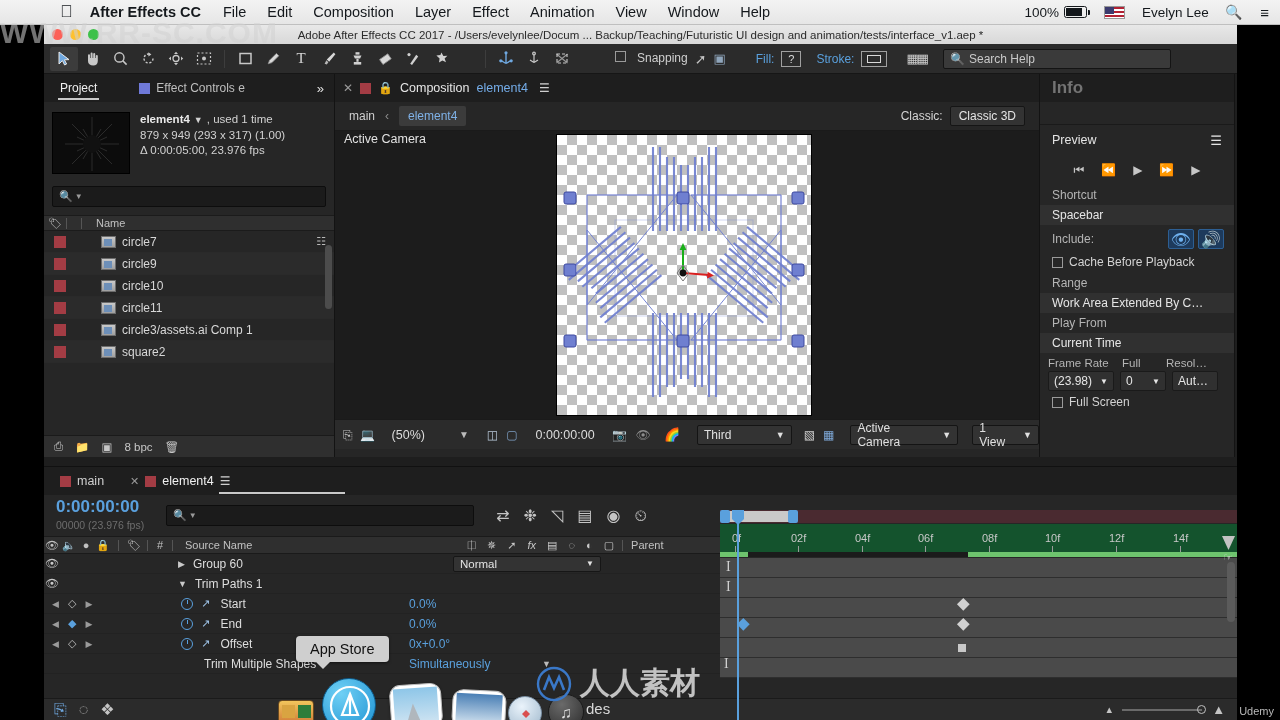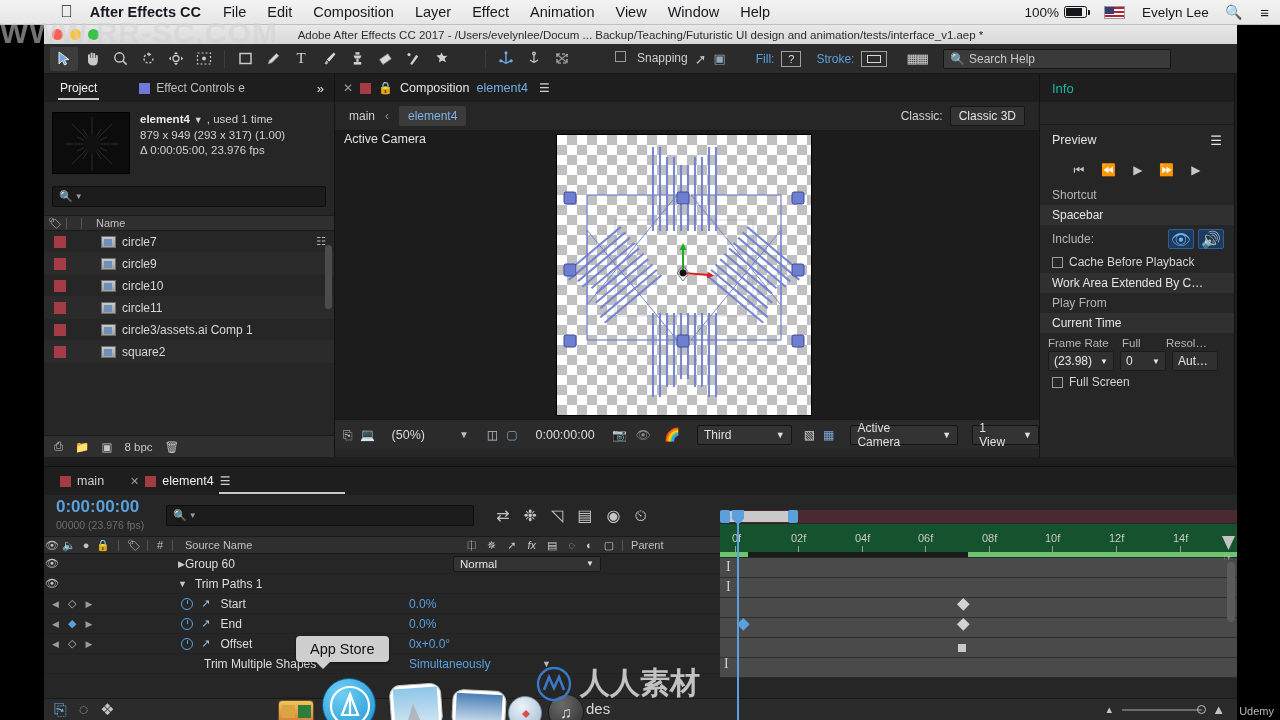--- a/index.html
+++ b/index.html
@@ -106,21 +106,21 @@
       linear-gradient(45deg,#c0c0c0 25%,transparent 25%,transparent 75%,#c0c0c0 75%),
       linear-gradient(45deg,#c0c0c0 25%,transparent 25%,transparent 75%,#c0c0c0 75%);
     background-color:#fff; background-size:20px 20px; background-position:0 0,10px 10px;
     border:1px solid #000;}
   .comp-foot{height:30px;background:#2b2b2b;border-top:1px solid #1a1a1a;display:flex;align-items:center;gap:8px;padding-left:8px;font-size:12px;color:#d6d6d6;}
   .sel-box{background:#333;border:1px solid #141414;border-radius:2px;height:20px;display:flex;align-items:center;padding:0 6px;gap:10px;color:#e0e0e0;font-size:12px;}
   .tc-box{color:#dcdcdc;font-size:12.5px;padding:0 4px;}
 
   
   #right-panel{width:195px;background:#262626;}
-  .rp-tab{height:28px;background:#1e1e1e;display:flex;align-items:center;color:#14b8a6;font-size:13px;padding-left:12px;}
+  .rp-tab{height:28px;background:#1e1e1e;display:flex;align-items:center;color:#737373;font-size:17px;padding-left:12px;font-weight:bold;}
   .rp-sec{border-top:1px solid #1a1a1a;}
   .rp-hdr{height:30px;display:flex;align-items:center;justify-content:space-between;padding:0 12px;color:#e4e4e4;font-size:12.5px;}
   .transport{display:flex;align-items:center;justify-content:center;gap:17px;height:30px;color:#c6c6c6;font-size:12px;}
   .rp-lbl{color:#b5b5b5;font-size:12px;padding:3px 12px;}
   .rp-val{background:#303030;color:#e6e6e6;font-size:12px;padding:3px 12px;}
   .rp-chk{display:flex;align-items:center;gap:6px;padding:4px 12px;color:#d3d3d3;font-size:12px;}
   .incl-btn{width:26px;height:20px;background:#1d3a5c;border:1px solid #2d5f93;border-radius:2px;display:flex;align-items:center;justify-content:center;color:#6fb2f0;}
   .rp-3col{display:flex;padding:0 8px;gap:6px;color:#b5b5b5;font-size:11.5px;}
   .rp-3row{display:flex;padding:2px 8px;gap:6px;}
   .mini-sel{background:#303030;border:1px solid #1a1a1a;border-radius:2px;height:20px;display:flex;align-items:center;padding:0 5px;gap:2px;color:#e6e6e6;font-size:12px;}
@@ -578,20 +578,21 @@
             <span style="color:#b5b5b5;font-size:12px;">Include:</span>
             <span style="display:flex;gap:4px;">
               <span class="incl-btn">👁</span>
               <span class="incl-btn">🔊</span>
             </span>
           </div>
           <div class="rp-chk">
             <span class="chk"></span>
             <span>Cache Before Playback</span>
           </div>
+          <div class="rp-lbl">Range</div>
           <div class="rp-val" style="white-space:nowrap;overflow:hidden;">Work Area Extended By C…</div>
           <div class="rp-lbl">Play From</div>
           <div class="rp-val">Current Time</div>
           <div class="rp-3col" style="margin-top:4px;">
             <span style="width:68px;">Frame Rate</span>
             <span style="width:38px;">Full</span>
             <span>Resol…</span>
           </div>
           <div class="rp-3row">
             <span class="mini-sel" style="width:66px;">
@@ -667,21 +668,21 @@
         </span>
         <span style="width:1px;height:11px;background:#555;margin:0 8px;"></span>
         <span>Parent</span>
       </div>
 
       <div style="position:relative;">
         <div class="lrow">
           <span class="eye">👁</span>
           <span style="width:118px;"></span>
           <span style="color:#c9c9c9;font-size:9px;">▶</span>
-          <span style="">Group 60</span>
+          <span style="margin-left:8px;">Group 60</span>
           <span class="blendsel" style="position:absolute;left:409px;">
             <span>Normal</span>
             <span style="font-size:8px;">▼</span>
           </span>
         </div>
         <div class="lrow">
           <span class="eye">👁</span>
           <span style="width:118px;"></span>
           <span style="color:#c9c9c9;font-size:9px;">▼</span>
           <span style="margin-left:8px;">Trim Paths 1</span>

